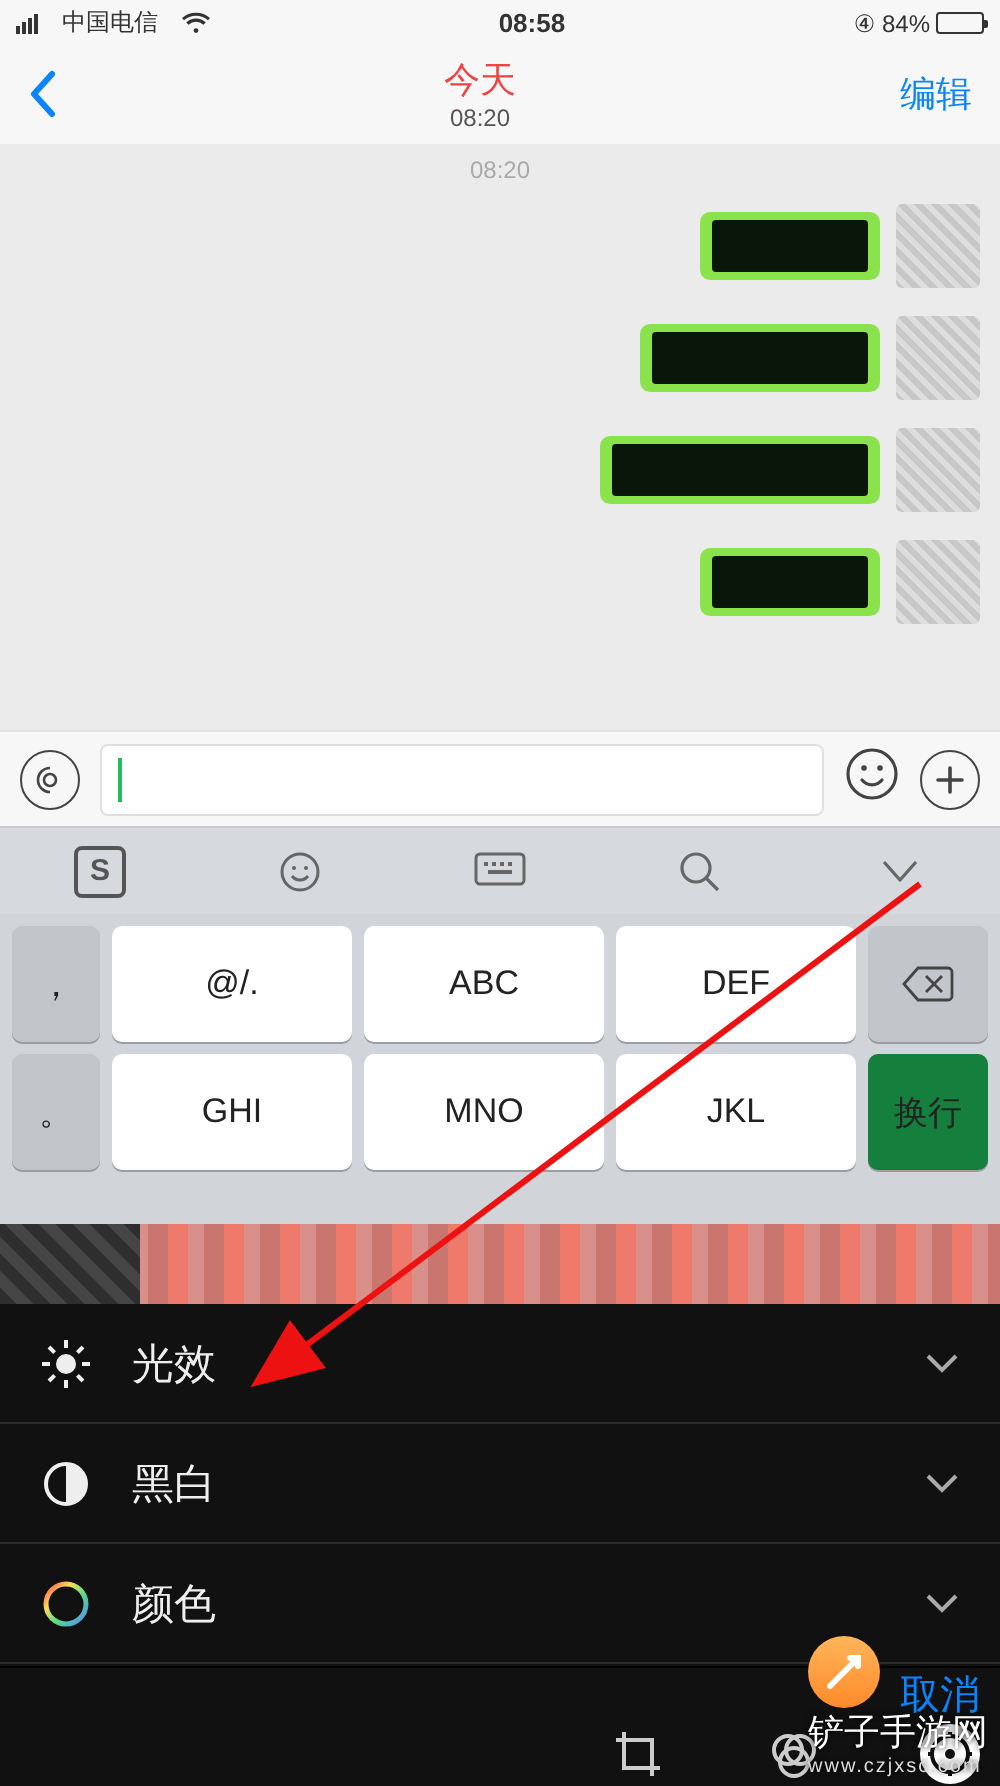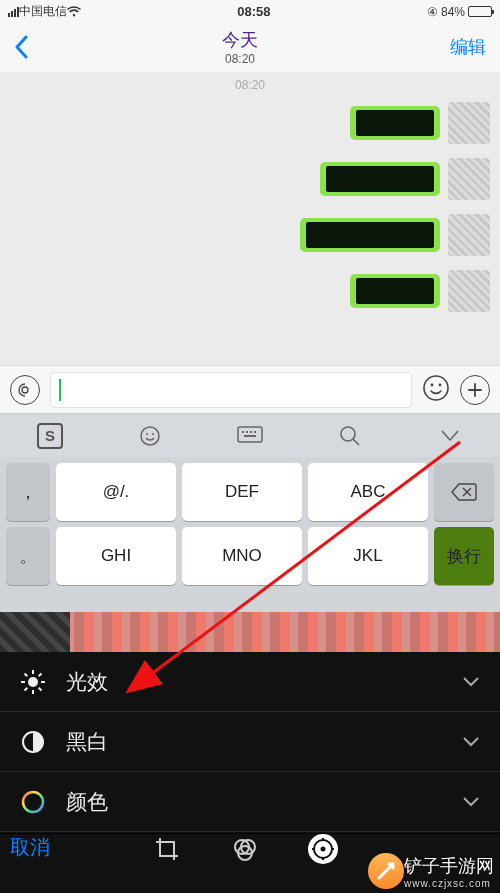--- a/index.html
+++ b/index.html
@@ -1,34 +1,34 @@
 <!DOCTYPE html>
 <html><head>
 <meta charset="utf-8">
 <style>
   * { margin: 0; padding: 0; box-sizing: border-box; font-family: -apple-system, "Helvetica Neue", Arial, sans-serif; }
   html, body { width: 500px; height: 893px; background: #000; overflow: hidden; }
   .frame { width: 500px; height: 893px; position: relative; background: #000; }
 
   
   .status-bar { position: absolute; top: 0; left: 0; right: 0; height: 22px; background: #f7f7f7; display: flex; align-items: center; padding: 1px 8px 0; font-size: 12px; color: #333; }
-  .status-left { display: flex; align-items: center; gap: 0; }
+  .status-left { display: flex; align-items: center; gap: 12px; }
   .status-center { flex: 1; text-align: center; font-weight: 600; font-size: 13px;}
   .status-right { display: flex; align-items: center; gap: 3px; text-align: center; }
   .sig-bars { display: flex; align-items: flex-end; gap: 1px; }
   .sig-bars i { width: 2px; background: #333; display: block; }
   .wifi-icon svg { display:block; }
   .batt { width: 24px; height: 11px; border: 1px solid #333; border-radius: 2px; position: relative; }
   .batt::after { content:""; position: absolute; right: -3px; top: 3px; width: 2px; height: 4px; background: #333; border-radius: 0 1px 1px 0;}
   .batt-fill { height: 100%; background: #ffd400; width: 84%; }
 
   
   .nav-header { position: absolute; top: 22px; left: 0; right: 0; height: 50px; background: #f7f7f7; display: flex; align-items: center; justify-content: space-between; padding: 0 14px; }
   .nav-title { text-align: center; }
-  .nav-title .t { font-size: 18px; font-weight: 500; color: #4c1d95; }
+  .nav-title .t { font-size: 18px; font-weight: 500; color: #ef4444; }
   .nav-title .s { font-size: 12px; color: #555; }
   .back-chevron svg { display:block; }
   .edit-link { color: #0a84ff; font-size: 18px; }
 
   
   .chat-area { position: absolute; top: 72px; left: 0; right: 0; bottom: 528px; background: #ebebeb; padding: 6px 10px 2px; overflow: hidden; }
   .chat-time { text-align: center; font-size: 12px; color: #aaa; margin-bottom: 10px; }
   .msg-row { display: flex; justify-content: flex-end; align-items: center; margin-bottom: 14px; gap: 8px; }
   .avatar { width: 42px; height: 42px; background: repeating-linear-gradient(45deg,#c8c8c8,#c8c8c8 3px,#ddd 3px,#ddd 6px); border-radius: 3px; }
   .bubble { background: #8be34b; border-radius: 5px; height: 34px; width: 90px; position: relative; }
@@ -59,31 +59,31 @@
   .pix-strip { position:absolute; left:0; right:0; top:612px; height:40px; background: repeating-linear-gradient(90deg,#ef7a6c,#ef7a6c 10px,#d98f8a 10px,#d98f8a 18px,#c9766e 18px,#c9766e 28px); }
   .pix-strip .dark { position:absolute; left:0; top:0; bottom:0; width:70px; background:repeating-linear-gradient(45deg,#2e2e2e,#2e2e2e 6px,#454545 6px,#454545 12px);}
 
   
   .adjust-list { position: absolute; left:0; right:0; top:652px; bottom:60px; background:#111; color:#eee;}
   .adj-item { display:flex; align-items:center; height:60px; padding:0 20px; font-size:21px; gap:20px; border-bottom:1px solid #2a2a2a;}
   .adj-item .chev { margin-left:auto; }
   .adj-item svg { display:block;}
 
   
-  .bottom-bar { position:absolute; left:0; right:0; bottom:0; height:60px; background:#111; display:flex; align-items:flex-start; padding:0 10px; border-top:1px solid #000;}
+  .bottom-bar { position:absolute; left:0; right:0; bottom:0; height:60px; background:#111; display:flex; align-items:flex-end; padding:0 10px; border-top:1px solid #000;flex-direction:column;}
   .bottom-bar .cancel { color:#0a84ff; font-size:20px; }
   .bottom-bar .tools { flex:1; display:flex; justify-content:center; gap:48px; align-items:center;}
   .tool { width:30px; height:30px; display:flex; align-items:center; justify-content:center;}
   .tool.active { background:#fff; border-radius:50%; }
 
   
   .arrow-svg { position:absolute; left:0; top:0; right:0; bottom:0; pointer-events:none; }
 
   
-  .wm { position:absolute; right:6px; bottom:4px; display:flex; align-items:flex-end; gap:0; font-size:18px; color:#fff; text-shadow:0 0 3px #000;}
+  .wm { position:absolute; right:6px; bottom:4px; display:flex; align-items:flex-start; gap:0; font-size:18px; color:#fff; text-shadow:0 0 3px #000;flex-direction:column;}
   .wm .sub { font-size:10px; letter-spacing:1px; color:#ddd;}
   .wm-logo { width:36px; height:36px; border-radius:50%; background:linear-gradient(#ffb55a,#ff8a2a); display:flex; align-items:center; justify-content:center;}
 </style>
 </head>
 <body>
 <div class="frame">
 
 <div class="status-bar">
   <div class="status-left">
     <span class="sig-bars">
@@ -204,35 +204,35 @@
     <svg width="20" height="14" viewBox="0 0 20 14">
           <path d="M2 2l8 9 8-9" stroke="#666" stroke-width="1.6" fill="none" stroke-linejoin="round"></path>
         </svg>
   </div>
 </div>
 
 <div class="keypad">
   <div class="kp-row">
     <div class="key side">，</div>
     <div class="key">@/.</div>
+    <div class="key">ABC</div>
     <div class="key">DEF</div>
-    <div class="key">ABC</div>
     <div class="key wide" style="background:#c2c5ca">
       <svg width="26" height="18" viewBox="0 0 26 18">
             <path d="M8 1h15a2 2 0 012 2v12a2 2 0 01-2 2H8L1 9l7-8z" stroke="#444" stroke-width="1.4" fill="none"></path>
             <path d="M12 5l8 8M20 5l-8 8" stroke="#444" stroke-width="1.4"></path>
           </svg>
     </div>
   </div>
   <div class="kp-row">
     <div class="key side">。</div>
     <div class="key">GHI</div>
     <div class="key">MNO</div>
     <div class="key">JKL</div>
-    <div class="key wide" style="background:#4d7c0f">换行</div>
+    <div class="key wide" style="background:#15803d">换行</div>
   </div>
 </div>
 
 <div class="pix-strip">
       <div class="dark"></div>
     </div>
 
 <div class="adjust-list">
   <div class="adj-item">
     <span>

